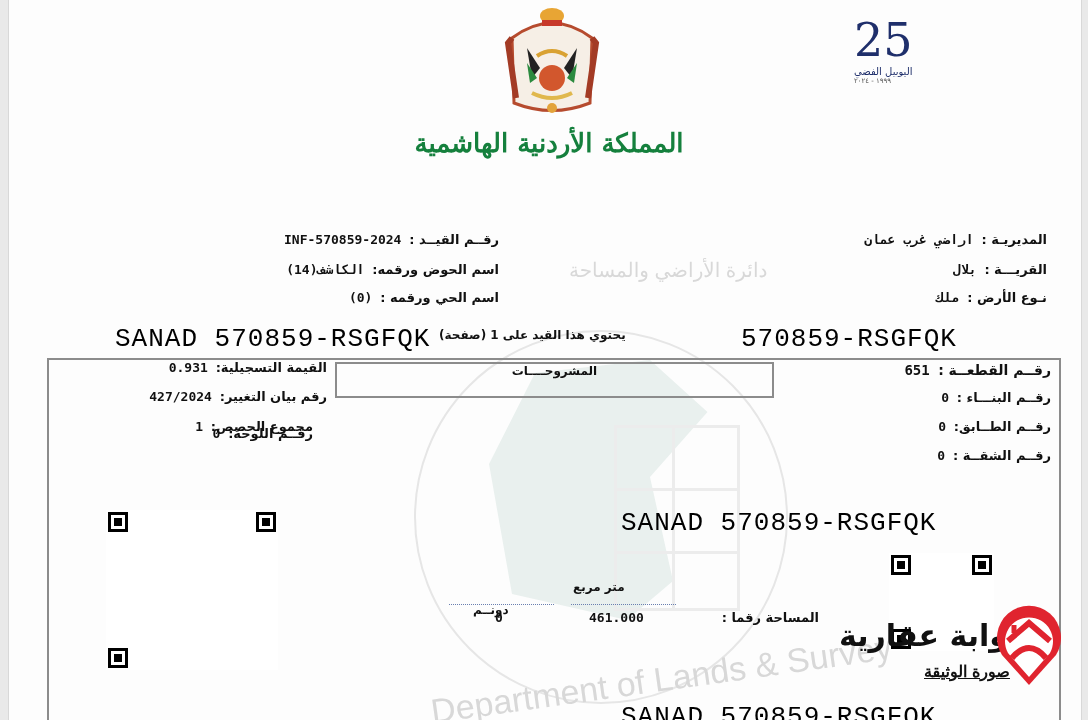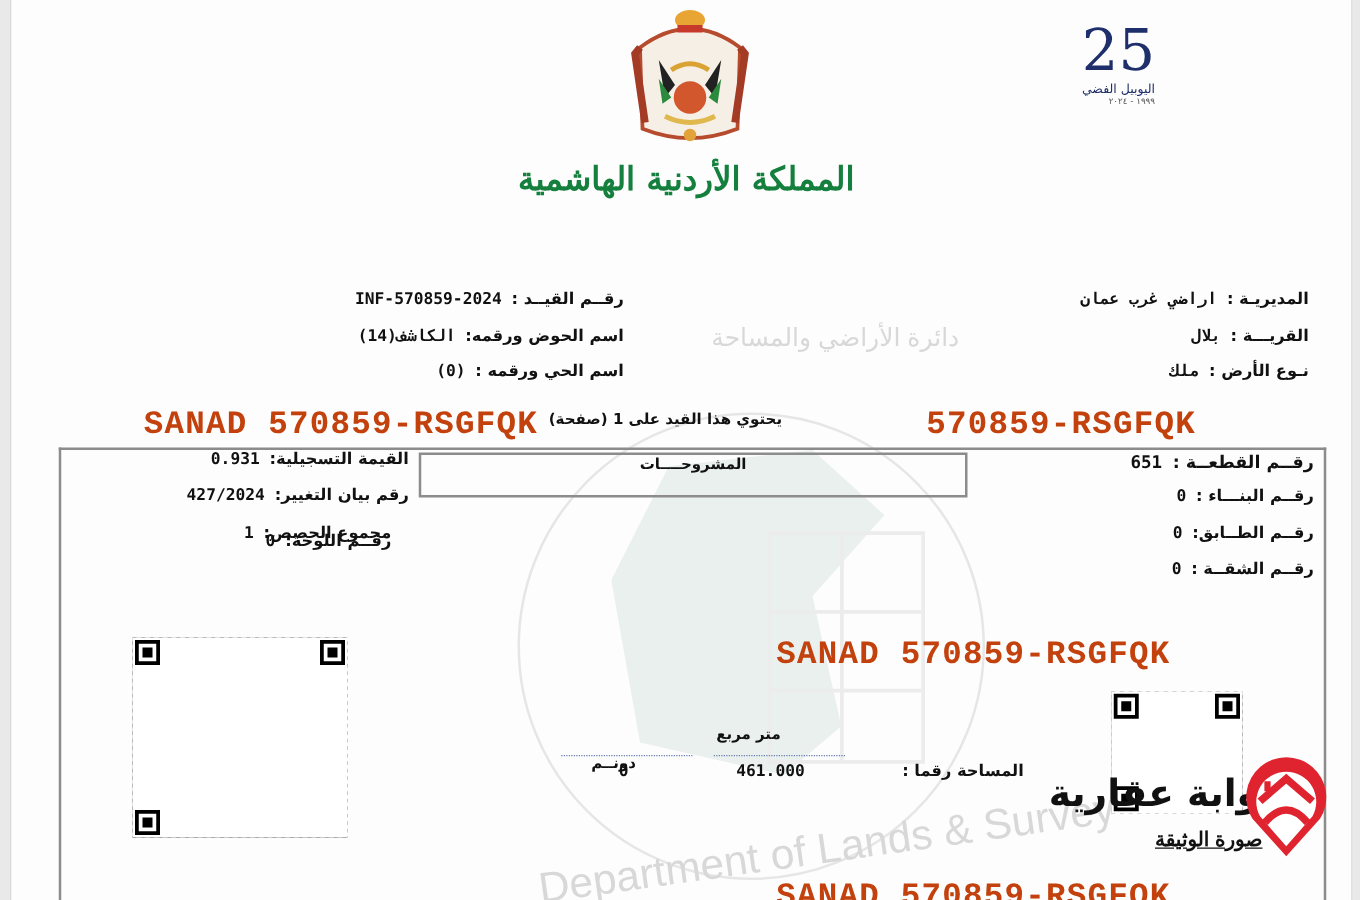--- a/index.html
+++ b/index.html
@@ -5,27 +5,27 @@
   html,body{margin:0;padding:0;}
   body{width:1088px;height:720px;overflow:hidden;background:#e9e9e9;font-family:"DejaVu Sans Mono","Liberation Mono",monospace;color:#111;}
   .page{position:absolute;left:8px;top:0;width:1072px;height:720px;background:#fdfdfd;border-left:1px solid #d8d8d8;border-right:1px solid #d8d8d8;overflow:hidden;}
   .abs{position:absolute;}
   
   .wm-circle{position:absolute;left:405px;top:330px;width:370px;height:370px;border-radius:50%;border:2px solid #e6e6e6;}
   .wm-map{position:absolute;left:480px;top:360px;width:230px;height:260px;background:#e9f0ee;clip-path:polygon(20% 5%,70% 0%,95% 20%,70% 45%,80% 85%,60% 100%,10% 90%,0% 40%);}
   .wm-grid{position:absolute;left:605px;top:425px;width:120px;height:180px;border:3px solid #ececec;}
   .wm-grid:before{content:"";position:absolute;left:55px;top:0;bottom:0;border-left:3px solid #ececec;}
   .wm-grid:after{content:"";position:absolute;left:0;right:0;top:60px;border-top:3px solid #ececec;height:60px;border-bottom:3px solid #ececec;}
-  .wm-text{color:#c2410c;font-family:"Liberation Mono",monospace;font-size:26px;letter-spacing:1px;white-space:nowrap;font-weight:bold;}
+  .wm-text{color:#000000;font-family:"Liberation Mono",monospace;font-size:26px;letter-spacing:1px;white-space:nowrap;}
   .wm-arc{color:#d8d8d8;font-family:"Liberation Sans",sans-serif;font-size:34px;}
   
   .coat{position:absolute;left:493px;top:8px;width:100px;height:110px;}
   .title-ar{position:absolute;left:400px;top:128px;width:280px;text-align:center;font-family:"DejaVu Serif",serif;font-size:26px;font-weight:bold;color:#15803d;}
   .subtitle{position:absolute;left:350px;top:190px;width:380px;text-align:center;font-family:"DejaVu Sans",sans-serif;font-size:18px;font-weight:bold;direction:rtl;}
-  .jubilee{position:absolute;left:845px;top:18px;width:70px;height:150px;text-align:right;color:#1f2f6b;}
+  .jubilee{position:absolute;left:845px;top:18px;width:70px;height:150px;text-align:left;color:#1f2f6b;}
   .jubilee .num{font-family:"DejaVu Serif",serif;font-size:46px;line-height:44px;}
   .jubilee .lbl{font-family:"DejaVu Sans",sans-serif;font-size:10px;margin-top:4px;}
   .jubilee .yrs{font-family:"DejaVu Sans",sans-serif;font-size:7px;color:#555;}
   
   .row{position:absolute;direction:rtl;font-size:13px;font-weight:bold;white-space:nowrap;}
   .row .lab{font-family:"DejaVu Sans",sans-serif;letter-spacing:2px;}
   .row .val{font-family:"DejaVu Sans Mono",monospace;}
   .pages-note{position:absolute;left:430px;top:328px;direction:rtl;font-family:"DejaVu Sans",sans-serif;font-size:12px;font-weight:bold;}
   
   .box{position:absolute;left:38px;top:358px;width:1010px;height:380px;border:2px solid #8c8c8c;border-bottom:none;}

